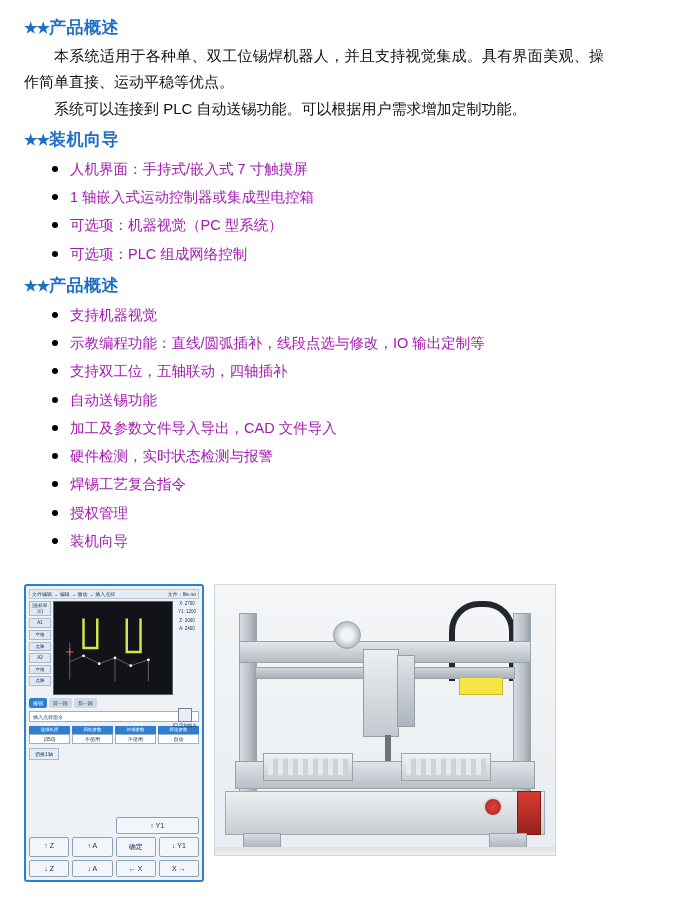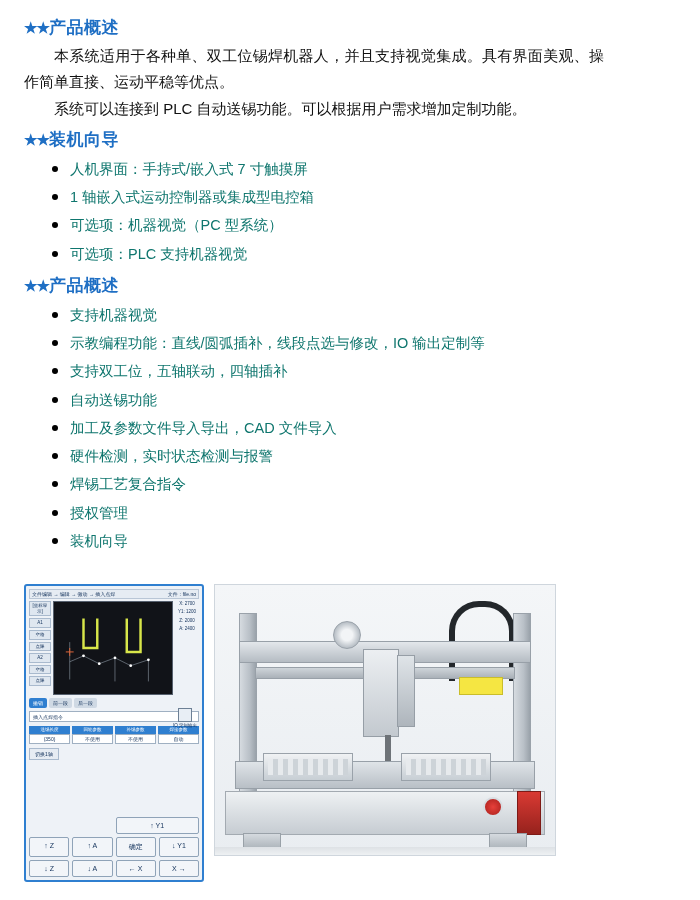--- a/index.html
+++ b/index.html
@@ -44,21 +44,21 @@
   ul.bullets {
     list-style: none;
     margin: 4px 0 4px 0;
     padding: 0 0 0 28px;
   }
   ul.bullets li {
     font-size: 14.5px;
     line-height: 1.95;
     position: relative;
     padding-left: 18px;
-    color: #0f766e;
+    color: #a21caf;
   }
   ul.bullets li::before {
     content: "";
     position: absolute;
     left: 0;
     top: 11px;
     width: 6px;
     height: 6px;
     background: #000000;
     border-radius: 50%;
@@ -411,21 +411,21 @@
   <p class="para">本系统适用于各种单、双工位锡焊机器人，并且支持视觉集成。具有界面美观、操作简单直接、运动平稳等优点。</p>
   <p class="para">系统可以连接到 PLC 自动送锡功能。可以根据用户需求增加定制功能。</p>
 
   <h2 class="section-heading">
     <span class="stars">★★</span><span>装机向导</span>
   </h2>
   <ul class="bullets">
     <li>人机界面：手持式/嵌入式 7 寸触摸屏</li>
     <li>1 轴嵌入式运动控制器或集成型电控箱</li>
     <li>可选项：机器视觉（PC 型系统）</li>
-    <li>可选项：PLC 支持机器视觉</li>
+    <li>可选项：PLC 组成网络控制</li>
   </ul>
 
   <h2 class="section-heading">
     <span class="stars">★★</span><span>产品概述</span>
   </h2>
   <ul class="bullets">
     <li>支持机器视觉</li>
     <li>示教编程功能：直线/圆弧插补，线段点选与修改，IO 输出定制等</li>
     <li>支持双工位，五轴联动，四轴插补</li>
     <li>自动送锡功能</li>

